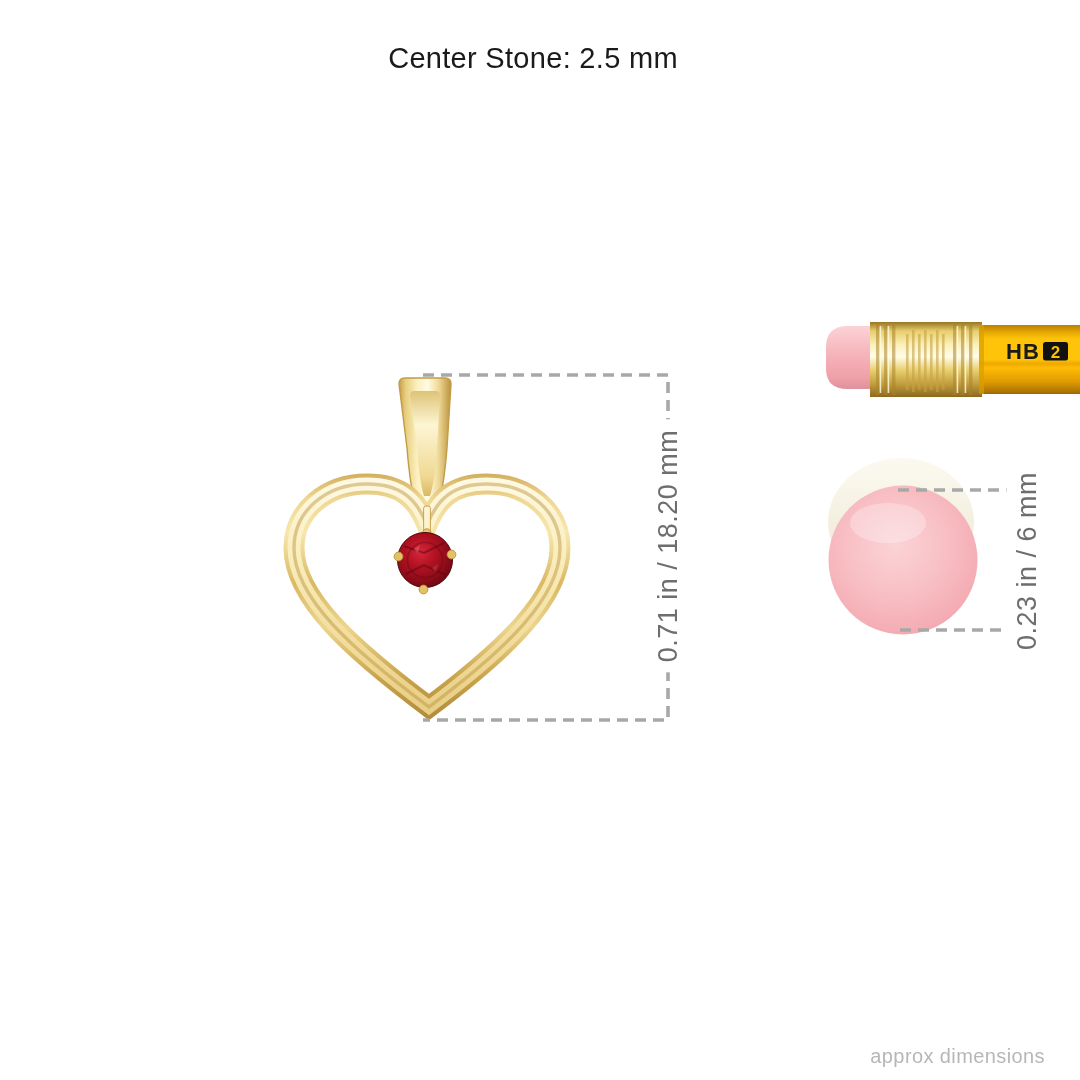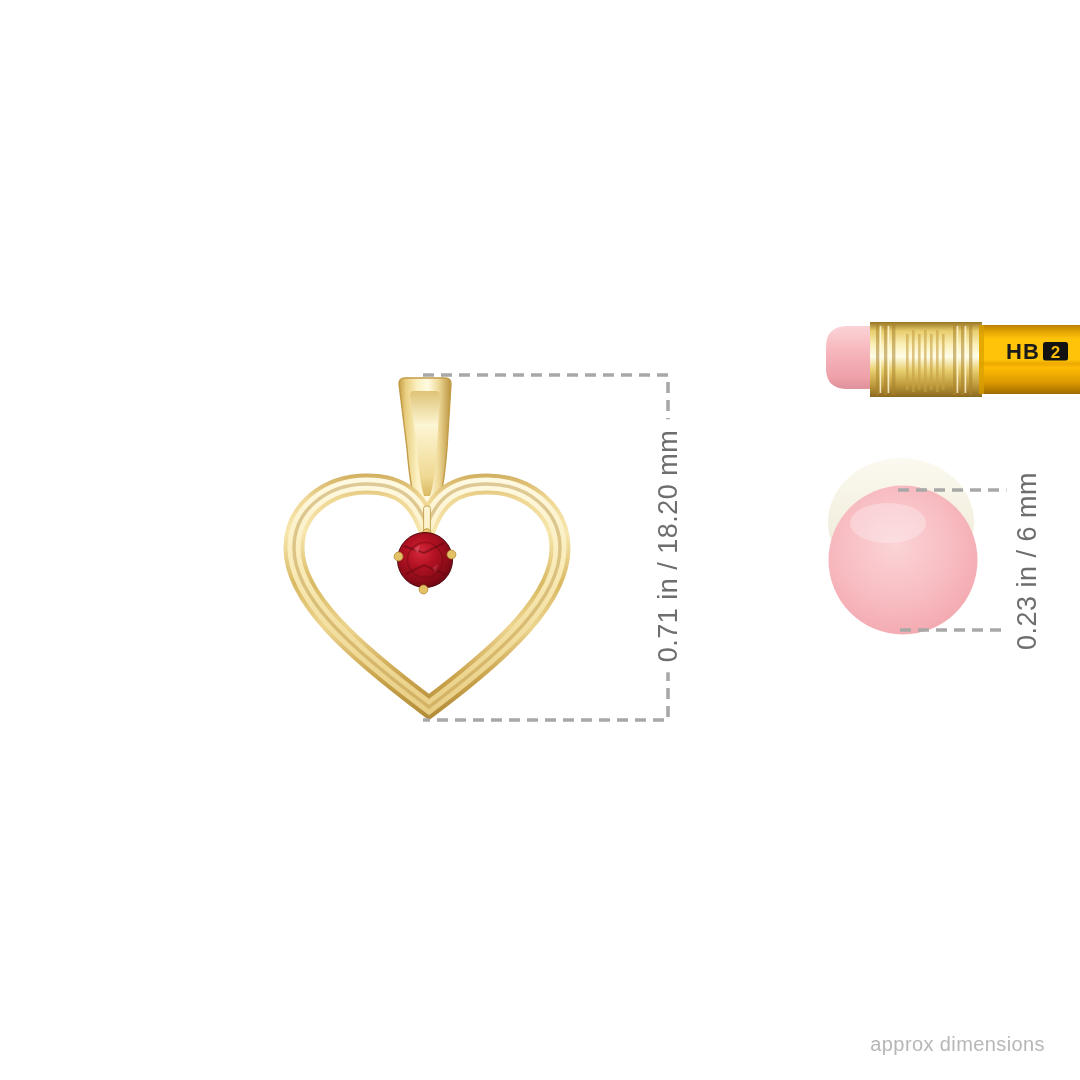--- a/index.html
+++ b/index.html
@@ -13,32 +13,33 @@
     font-size:29px;color:#1a1a1a;letter-spacing:0.3px;
   }
   .dim-label{
     position:absolute;white-space:nowrap;
     transform:translate(-50%,-50%) rotate(-90deg);
     background:#ffffff;padding:5px 10px;
     font-size:27px;color:#6e6e6e;letter-spacing:0.5px;
     z-index:6;
   }
   .footer-note{
-    position:absolute;right:35px;bottom:24px;
+    position:absolute;right:35px;bottom:12px;
     font-size:20px;color:#b7b7b7;letter-spacing:0.4px;
     z-index:3;
   }
   svg{display:block;}
   .layer1{z-index:1;} .layer2{z-index:5;}
 </style>
 </head>
 <body>
 
 <div class="stage">
 
+  <div class="title">Center Stone: 2.5 mm</div>
 
   <svg class="abs layer1" style="left:255px;top:360px;" width="340" height="375" viewBox="255 360 340 375">
     <defs>
       <linearGradient id="goldMain" gradientUnits="userSpaceOnUse" x1="0" y1="468" x2="0" y2="725">
         <stop offset="0" stop-color="#CBA653"></stop>
         <stop offset="0.12" stop-color="#EFD794"></stop>
         <stop offset="0.25" stop-color="#F7E7AE"></stop>
         <stop offset="0.45" stop-color="#D9B963"></stop>
         <stop offset="0.62" stop-color="#EDD58F"></stop>
         <stop offset="0.82" stop-color="#C9A24B"></stop>

